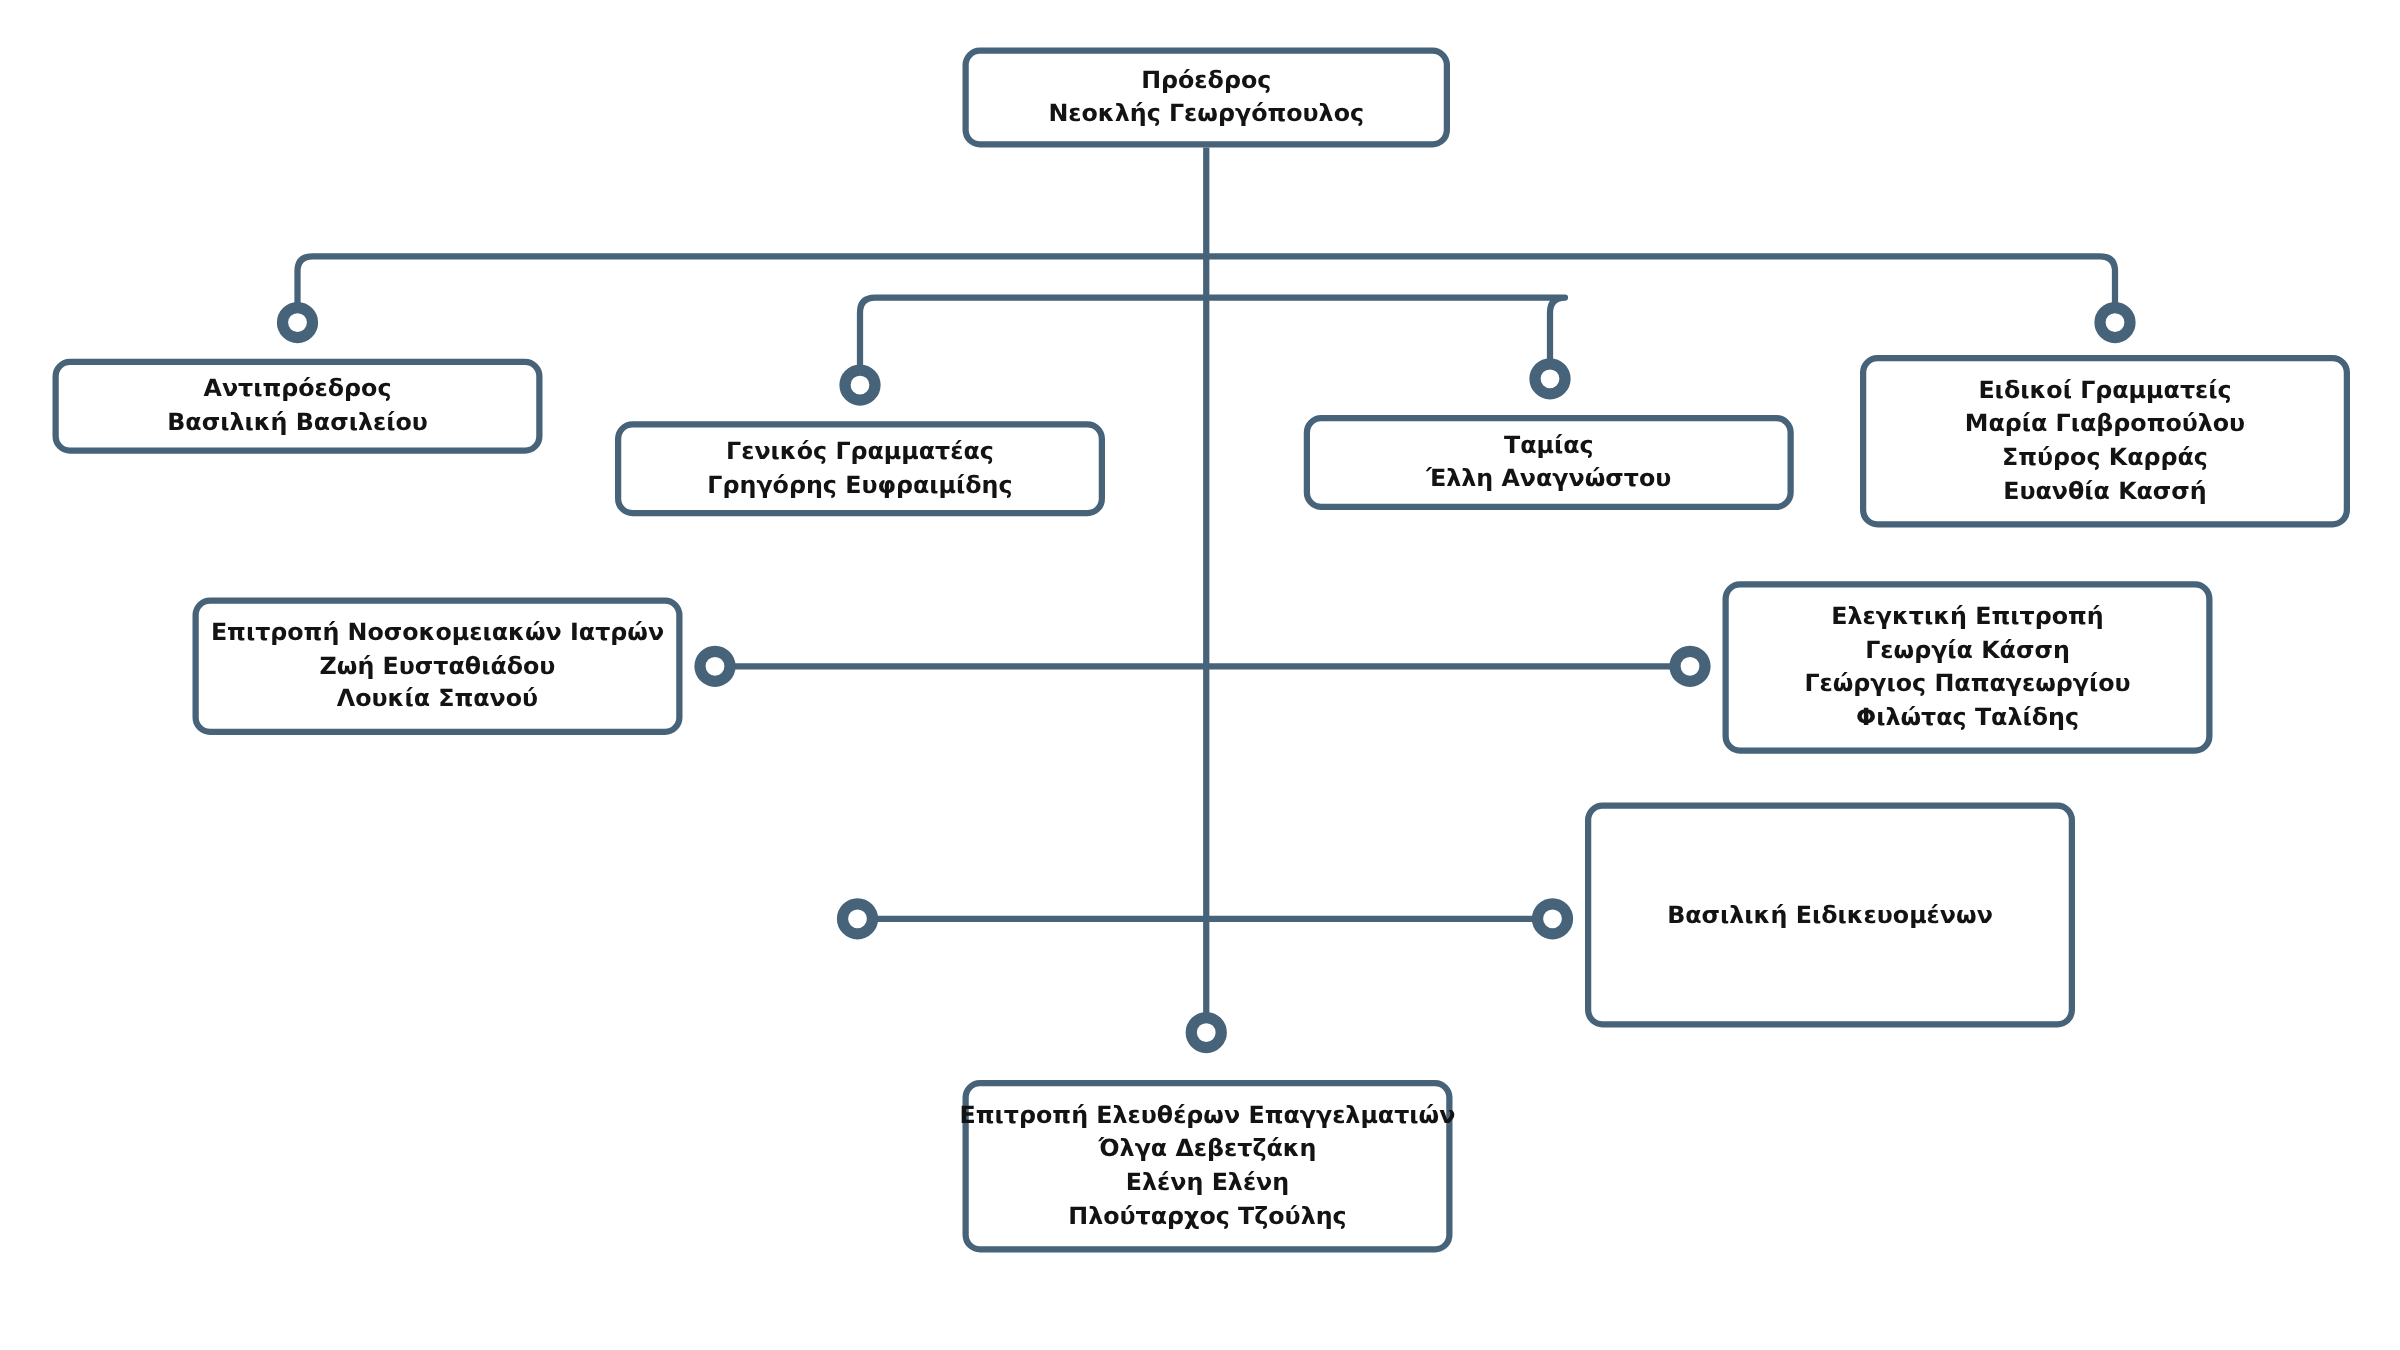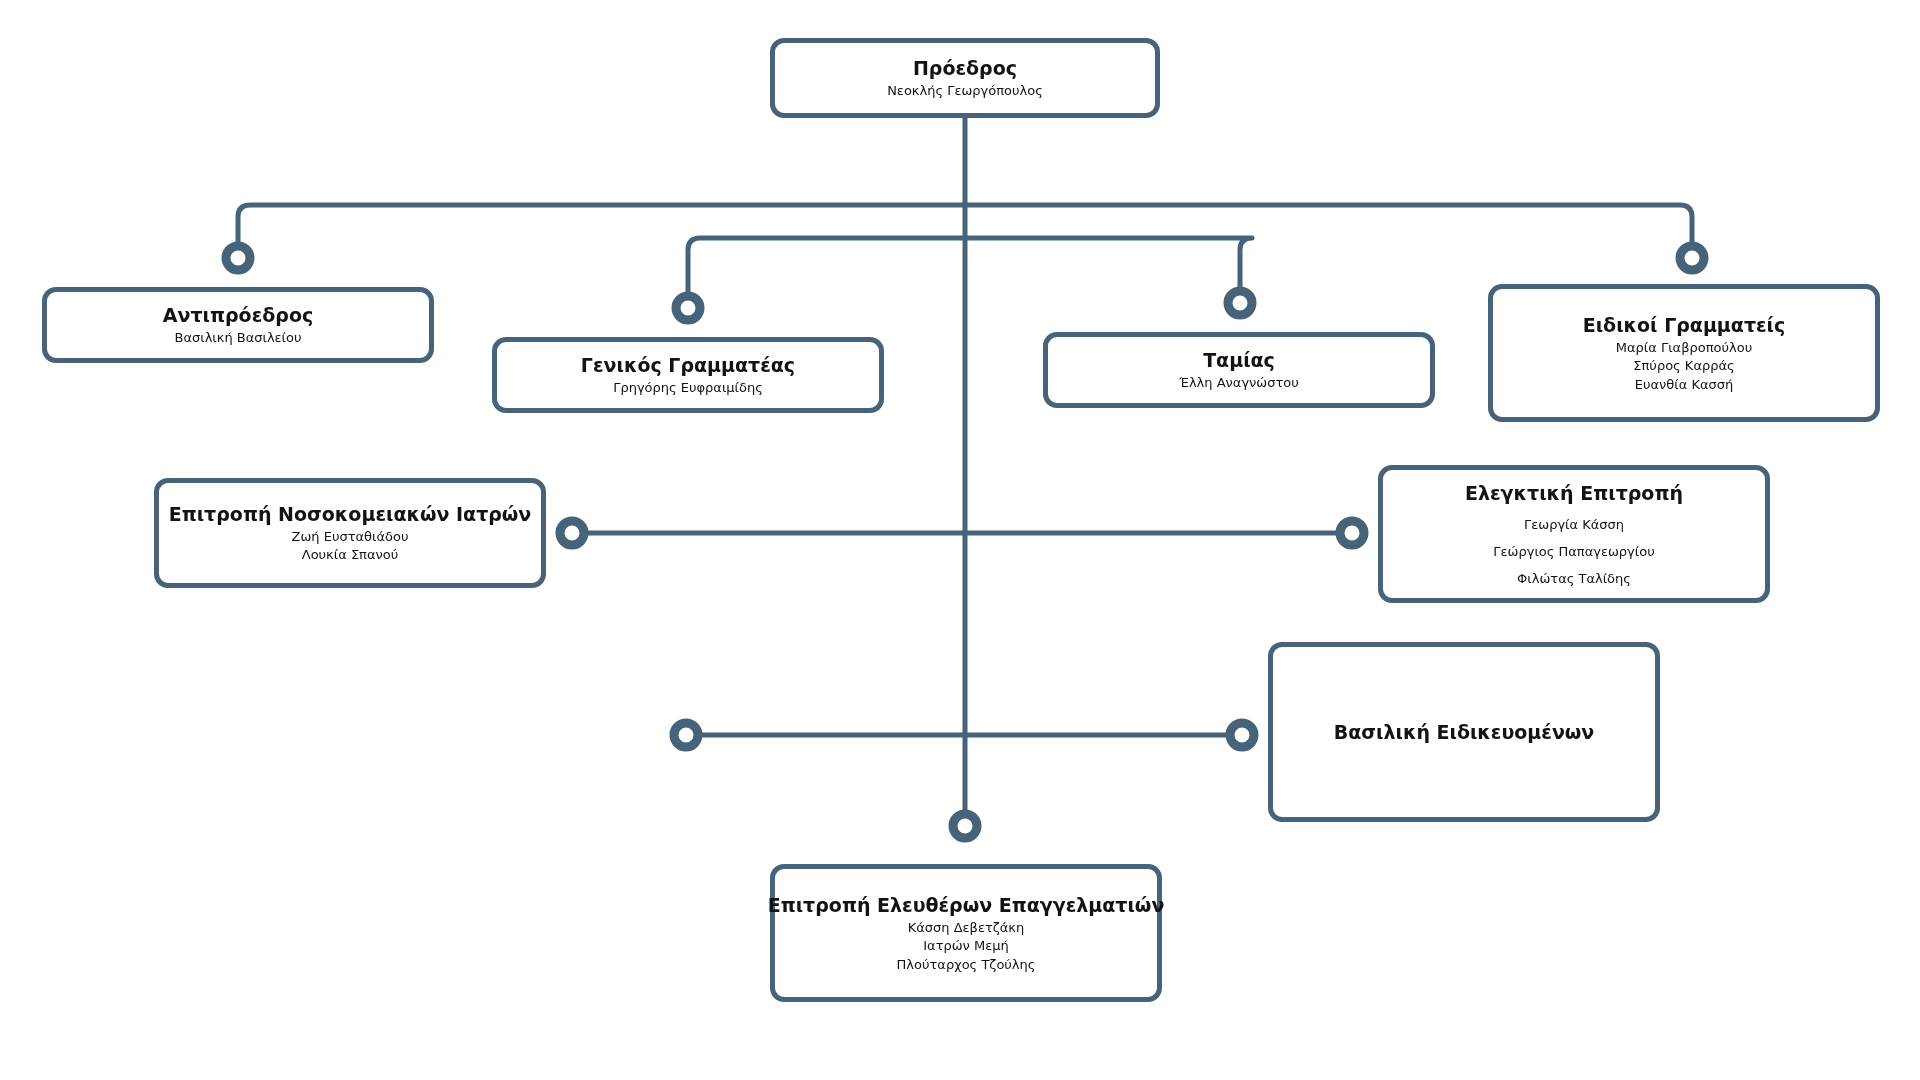--- a/index.html
+++ b/index.html
@@ -44,22 +44,22 @@
 
   .node-title {
     font-weight: bold;
     font-size: 19px;
     color: #131313;
     line-height: 1.42;
     white-space: nowrap;
   }
 
   .node-member {
-    font-weight: normal;
-    font-size: 13px;
+    font-weight: bold;
+    font-size: 19px;
     color: #131313;
     line-height: 1.42;
     white-space: nowrap;
   }
 
   
   #node-president      { left: 770px;  top: 38px;  width: 390px; height: 80px; }
   #node-vice-president { left: 42px;   top: 287px; width: 392px; height: 76px; }
   #node-general-secretary { left: 492px; top: 337px; width: 392px; height: 76px; }
   #node-treasurer      { left: 1043px; top: 332px; width: 392px; height: 76px; }
@@ -149,18 +149,18 @@
     <div class="node-member">Φιλώτας Ταλίδης</div>
   </div>
 
 
   <div class="node" id="node-specialists">
     <div class="node-title">Βασιλική Ειδικευομένων</div>
   </div>
 
   <div class="node" id="node-freelancers">
     <div class="node-title">Επιτροπή Ελευθέρων Επαγγελματιών</div>
-    <div class="node-member">Κάσση Δεβετζάκη</div>
-    <div class="node-member">Ιατρών Μεμή</div>
+    <div class="node-member">Όλγα Δεβετζάκη</div>
+    <div class="node-member">Ελένη Ελένη</div>
     <div class="node-member">Πλούταρχος Τζούλης</div>
   </div>
 
 </div>
 
 </body></html>

